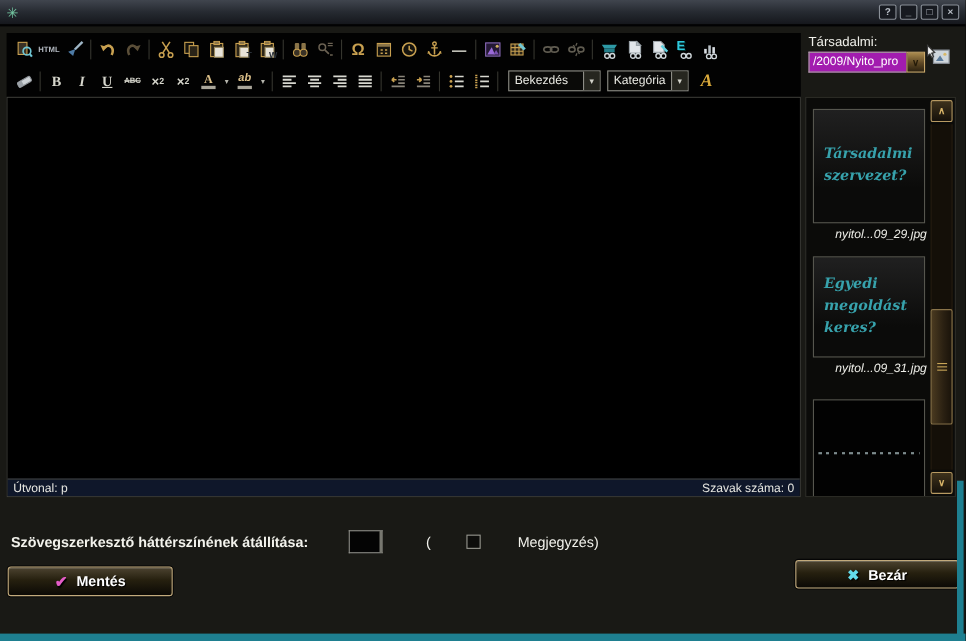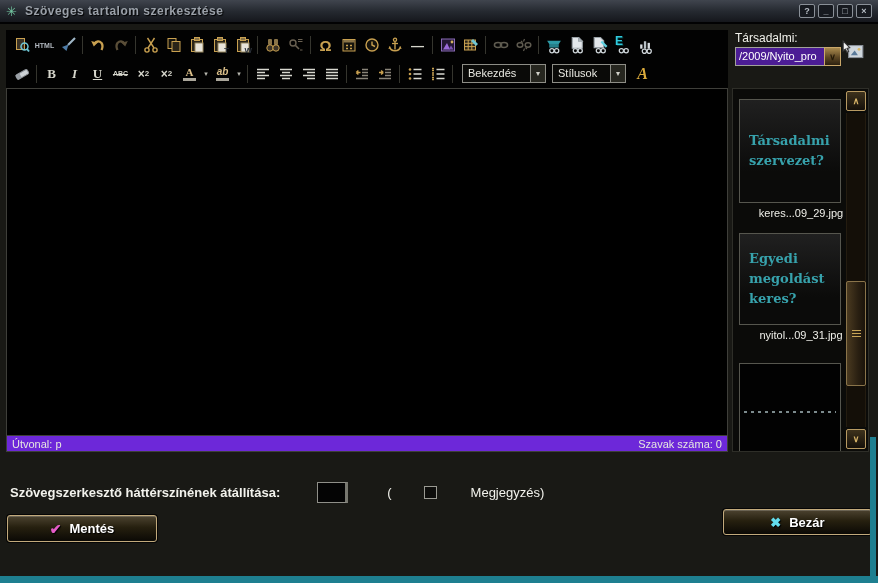--- a/index.html
+++ b/index.html
@@ -49,38 +49,38 @@
   .sel { display:inline-flex; height:19px; border:1px solid #8d8d86; background:#0a0a08;
     margin-left:6px; cursor:pointer; flex:none;justify-content:center; }
   .sel-t { font-size:11px; color:#e9e9e2; padding:2px 5px; white-space:nowrap; overflow:hidden; }
   .sel-a { width:15px; background:#26261f; border-left:1px solid #8d8d86; color:#d2d2ca; font-size:8px;
     display:flex; align-items:center; justify-content:center; }
   .goldA { font-family:"Liberation Serif", serif; font-weight:bold; font-style:italic; font-size:16px;
     color:#d9a93b; text-shadow:1px 1px 0 #000; margin-left:5px; }
 
   .editor-wrap { position:absolute; left:0; top:58px; width:722px; height:364px; border:1px solid #3f3f3a; }
   .editor-area { width:100%; height:346px; background:#000; cursor:text; }
-  .statusbar { height:16px; background:#6d28d9; border-top:1px solid #3f3f3a; display:flex;
+  .statusbar { height:16px; background:#0f172a; border-top:1px solid #3f3f3a; display:flex;
     align-items:center; justify-content:space-between; padding:0 5px; font-size:11px; color:#e6e6e0; }
 
   
   .kat { position:absolute; left:735px; top:31px; }
   .kat-label { font-size:12px; color:#f0f0ea; margin-bottom:2px; }
   .kat-select { display:flex; width:106px; height:19px; cursor:pointer; }
-  .kat-val { flex:1; background:#4c1d95; border:1px solid #a2a29a; border-right:none; color:#fff;
+  .kat-val { flex:1; background:#a21caf; border:1px solid #a2a29a; border-right:none; color:#fff;
     font-size:11px; padding:2px 3px; white-space:nowrap; overflow:hidden; }
   .kat-btn { width:17px; background:linear-gradient(#a98a4e, #5d4724 55%, #2c2110);
     border:1px solid #caa86a; color:#241a08; font-size:9px; font-weight:bold;
     display:flex; align-items:center; justify-content:center; }
   .imgbtn { position:absolute; left:841px; top:40px; width:24px; height:22px; cursor:pointer; }
 
   
   .panel { position:absolute; left:732px; top:88px; width:137px; height:364px; background:#0b0b09;
     border:1px solid #2e2e28; overflow:hidden; }
-  .thumb { position:absolute; left:6px; width:124px; cursor:pointer; }
+  .thumb { position:absolute; left:6px; width:124px; cursor:pointer;font-style:italic; }
   .t-img { width:102px; border:1px solid #56564e; background:linear-gradient(#202020,#0b0b0a 70%);
     display:flex; flex-direction:column; justify-content:center; padding:6px 4px 6px 9px; }
   .t-txt { font-family:"DejaVu Serif", serif; font-weight:bold; color:#37a2ac; font-size:13px; line-height:1.55; }
   .t-cap { text-align:center; font-size:11px; color:#efefe9; margin-top:4px; height:15px; }
   .t3 { background:#020202; position:relative; }
   .t3line { position:absolute; left:4px; right:4px; top:46%; height:2px;
     background:repeating-linear-gradient(90deg, rgba(190,212,216,.65) 0 3px, transparent 3px 7px); }
   .scrollbtn { position:absolute; right:2px; width:20px; height:20px;
     background:linear-gradient(#3e321c,#15100a); border:1px solid #b89a62; border-radius:2px;
     color:#d8b468; font-size:9px; font-weight:bold; display:flex; align-items:center; justify-content:center;
@@ -114,21 +114,20 @@
   .teal-b { position:absolute; left:0; top:576px; width:878px; height:7px; background:#1e7f90; }
   .teal-r { position:absolute; left:870px; top:437px; width:6px; height:146px; background:#1e7f90; }
 </style>
 </head>
 <body>
 
 <div class="window">
 
   <div class="titlebar">
     <span class="title-icon">✳</span>
-    <span class="title-text">Szöveges tartalom szerkesztése</span>
     <div class="win-btns">
       <span class="wbtn">?</span>
       <span class="wbtn">_</span>
       <span class="wbtn">□</span>
       <span class="wbtn">×</span>
     </div>
   </div>
 
   <div class="shell">
 
@@ -392,21 +391,21 @@
             <path d="M2 2.5 h2 M2 4.5 h2 M2 7 h2 M2 9 h2 M2 11.5 h2 M2 13.5 h2" stroke="#c8a050" stroke-width="1.3"></path>
             <path d="M6.5 3.5 h8 M6.5 8 h8 M6.5 12.5 h8" stroke="#d8d8d0" stroke-width="1.5"></path>
           </svg>
         </span>
       <span class="sep"></span>
       <span class="sel" style="width:84px;">
           <span class="sel-t" style="flex:1;">Bekezdés</span>
           <span class="sel-a">▾</span>
         </span>
       <span class="sel" style="width:74px;">
-          <span class="sel-t" style="flex:1;">Stílusok</span>
+          <span class="sel-t" style="flex:1;">Kategória</span>
           <span class="sel-a">▾</span>
         </span>
       <span class="icn goldA">A</span>
     </div>
 
     <div class="editor-wrap">
       <div class="editor-area"></div>
       <div class="statusbar">
         <span>Útvonal: p</span>
         <span>Szavak száma: 0</span>
@@ -426,21 +425,21 @@
         <path d="M9 14 l3.5-4.5 3 4.5 Z" fill="#5a7a9a"></path>
         <circle cx="16.5" cy="8.5" r="1.3" fill="#d8b868"></circle>
         <path d="M2 1 L8 7 L5.5 7.5 L7 10.5 L5.5 11.2 L4 8.2 L2 9.8 Z" fill="#f2f2f2" stroke="#3a3a3a"></path>
       </svg></span>
 
   <div class="panel">
     <div class="thumb" style="top:10px;">
       <div class="t-img" style="height:104px;">
         <span class="t-txt">Társadalmi szervezet?</span>
       </div>
-      <div class="t-cap">keres...09_29.jpg</div>
+      <div class="t-cap">nyitol...09_29.jpg</div>
     </div>
     <div class="thumb" style="top:144px;">
       <div class="t-img" style="height:92px;">
         <span class="t-txt">Egyedi megoldást keres?</span>
       </div>
       <div class="t-cap">nyitol...09_31.jpg</div>
     </div>
     <div class="thumb" style="top:274px;">
       <div class="t-img t3" style="height:104px;">
         <div class="t3line"></div>

